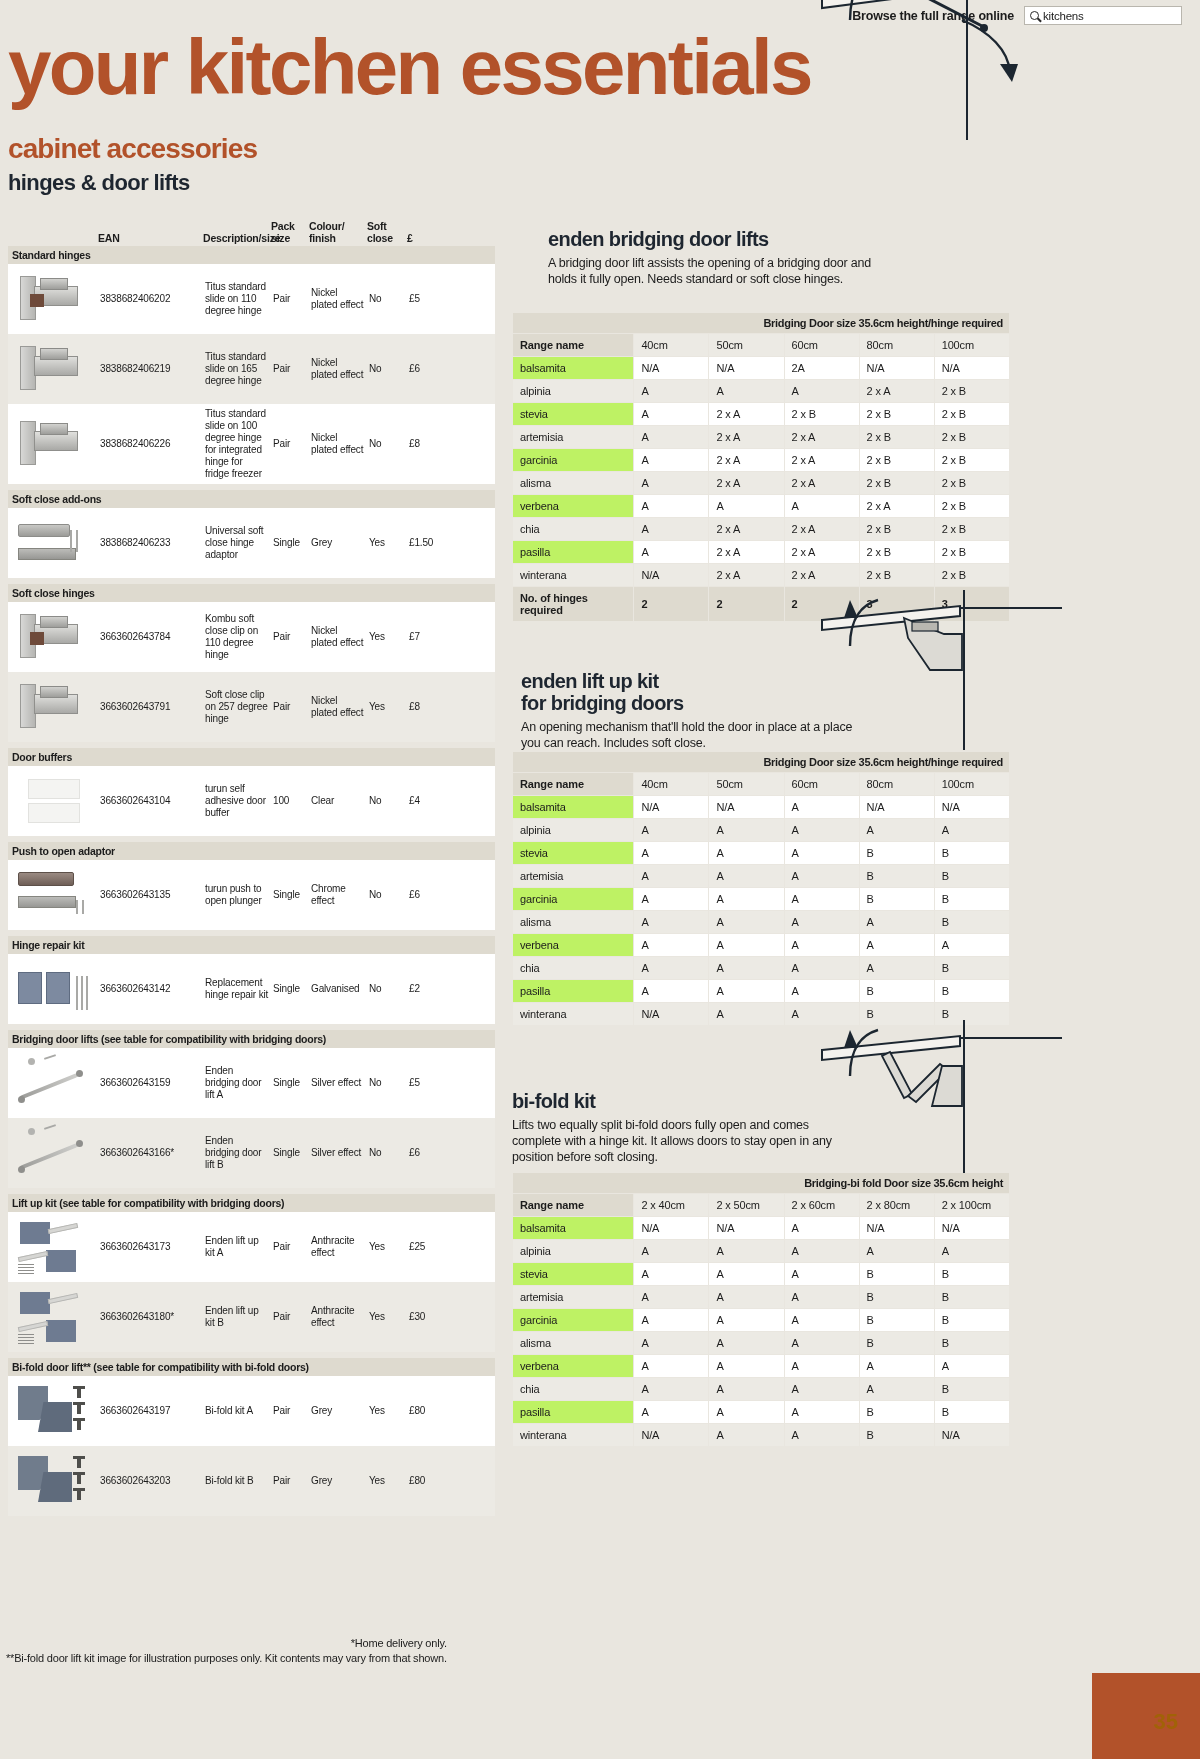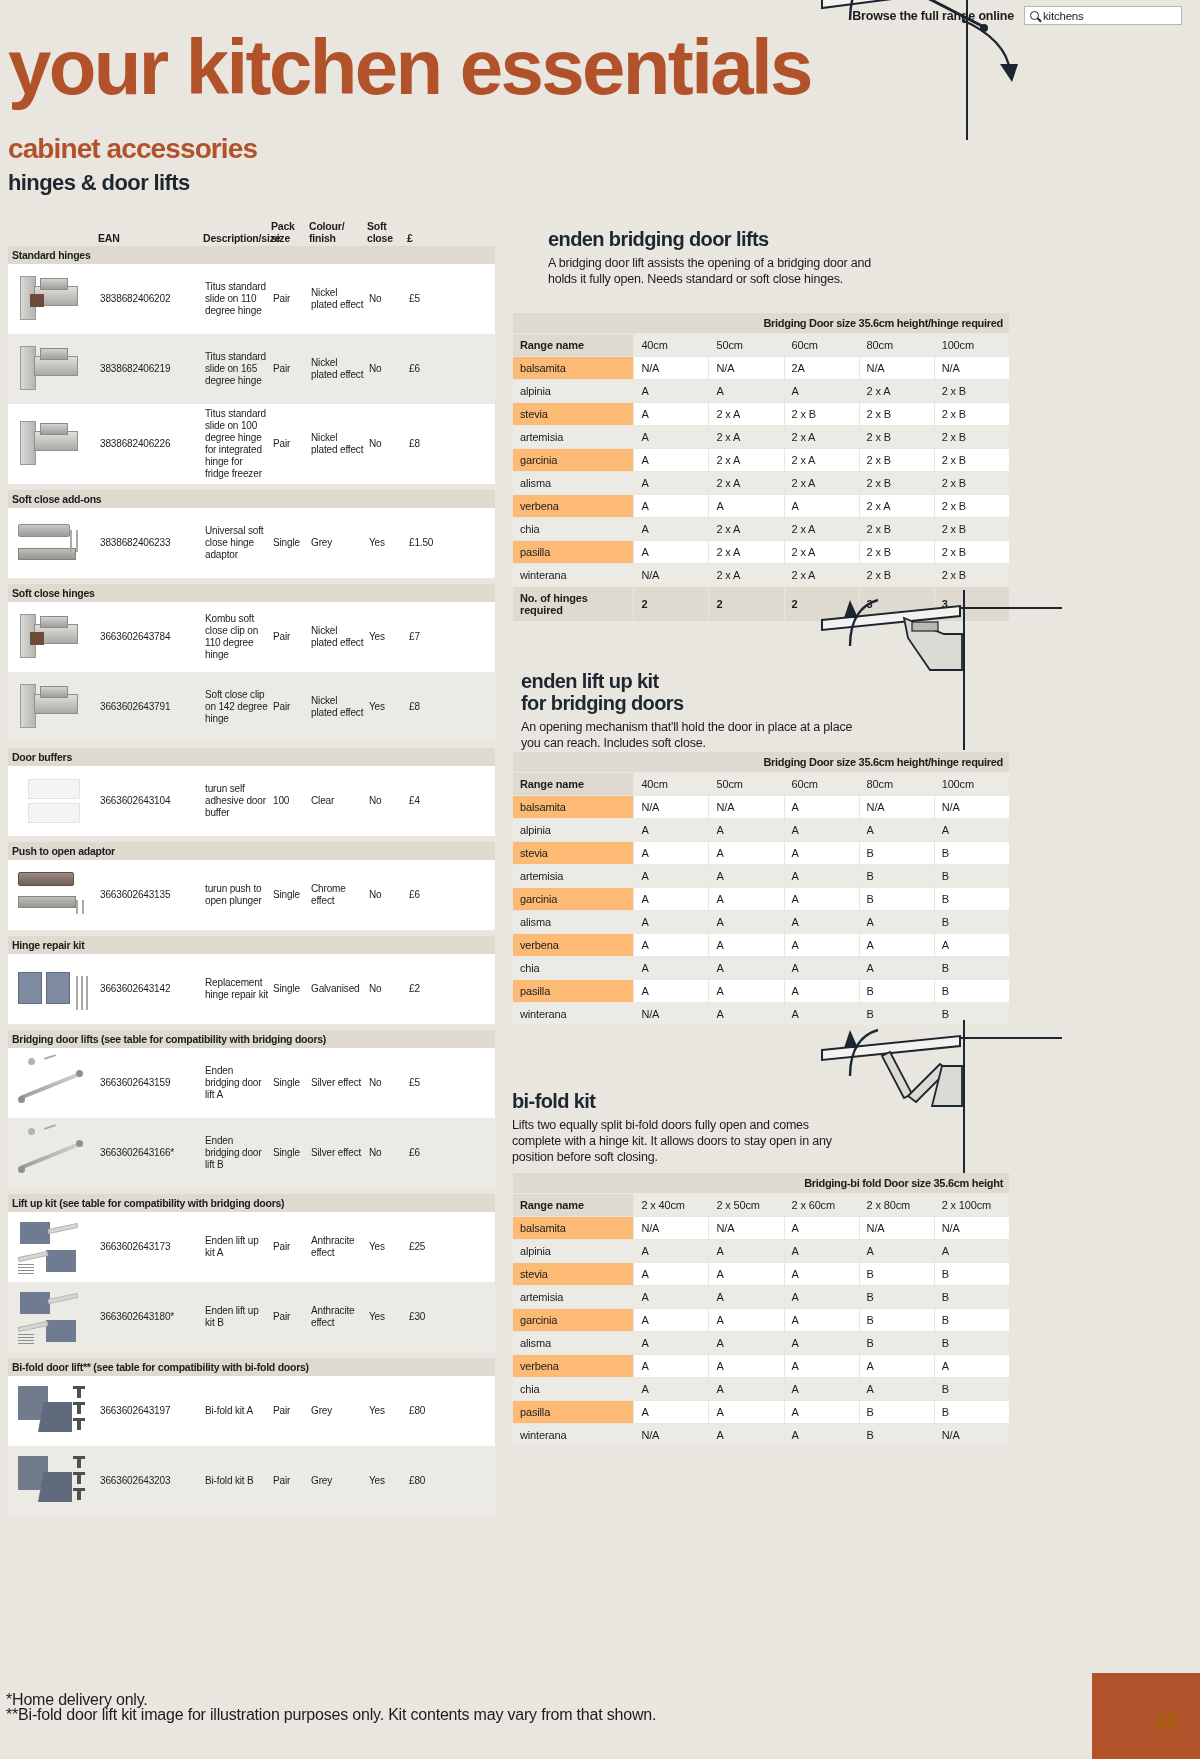--- a/index.html
+++ b/index.html
@@ -122,22 +122,22 @@
   .liftblk { position:absolute; width:30px; height:22px; background:#6e7b91; }
   .liftarm { position:absolute; width:30px; height:5px; background:#d6d6d3; border:1px solid #b5b5b2; }
   .bifold-a { position:absolute; left:4px; top:6px; width:30px; height:34px; background:#707c8c; clip-path: polygon(0 0,100% 0,100% 72%,72% 100%,0 100%); }
   .bifold-b { position:absolute; left:24px; top:22px; width:34px; height:30px; background:#5f6b7c; clip-path: polygon(16% 0,100% 0,100% 100%,0 100%); }
   .screws { position:absolute; right:4px; top:4px; width:16px; height:54px; }
   .screws i { position:absolute; left:5px; width:4px; height:12px; background:#4e4e4b; }
   .screws i:before { content:""; position:absolute; left:-4px; top:0; width:12px; height:3px; background:#4e4e4b; }
 
   
   .footnote {
-    position: absolute; left: 6px; top: 1692px;
-    font-size: 16px; line-height: 15px; color:#1c1c1c; letter-spacing:-.2px;
+    position: absolute; left: 6px; top: 1636px;
+    font-size: 11px; line-height: 15px; color:#1c1c1c; letter-spacing:-.2px;text-align:right;
   }
   .pagetab {
     position:absolute; right:0; bottom:0; width:108px; height:86px; background:#b2522a;
   }
   .pagenum {
     position:absolute; right:22px; bottom:24px; color:#a16207; font-size:22px; font-weight:bold;
   }
 
   
   .rcol { position: absolute; left: 512px; top: 0; width: 688px; }
@@ -147,21 +147,21 @@
   .ctable { width: 498px; font-size: 11px; border-collapse: separate; border-spacing: 1px; }
   .ctable .banner {
     background:#dedacf; font-weight:bold; font-size:11px; text-align:right;
     padding:4px 6px; letter-spacing:-.3px;
   }
   .ctable th, .ctable td { padding: 5px 7px; text-align: left; letter-spacing:-.15px; }
   .ctable thead th { background:#dedacf; font-weight:bold;margin-top:6px; }
   .ctable thead th.sz { background:#eceae4; font-weight:normal; }
   .ctable tbody td { background:#fff; }
   .ctable tbody tr:nth-child(even) td { background:#eceae4; }
-  .ctable tbody td.rn { background:#fdba74; }
+  .ctable tbody td.rn { background:#bef264; }
   .ctable tbody tr:nth-child(even) td.rn { background:#eceae4; }
   .ctable tfoot td { background:#dedacf; font-weight:bold; }
   .colw-rn { width: 122px; }
   .colw-sz { width: 75px; }
 
   
   .illus { position:absolute; }
   .illus svg { display:block; }
 </style>
 </head>
@@ -279,21 +279,21 @@
         </div>
         <div class="prow alt">
           <div class="c-img">
             <div class="thumb">
               <div class="hinge-cup"></div>
               <div class="hinge-arm"></div>
               <div class="hinge-arm2"></div>
             </div>
           </div>
           <div class="c-ean">3663602643791</div>
-          <div class="c-desc">Soft close clip on 142 degree hinge</div>
+          <div class="c-desc">Soft close clip on 257 degree hinge</div>
           <div class="c-pack">Pair</div>
           <div class="c-col">Nickel plated effect</div>
           <div class="c-soft">Yes</div>
           <div class="c-price">£8</div>
         </div>
         <div class="spacer"></div>
         <div class="grp">Door buffers</div>
         <div class="prow">
           <div class="c-img">
             <div class="thumb">

